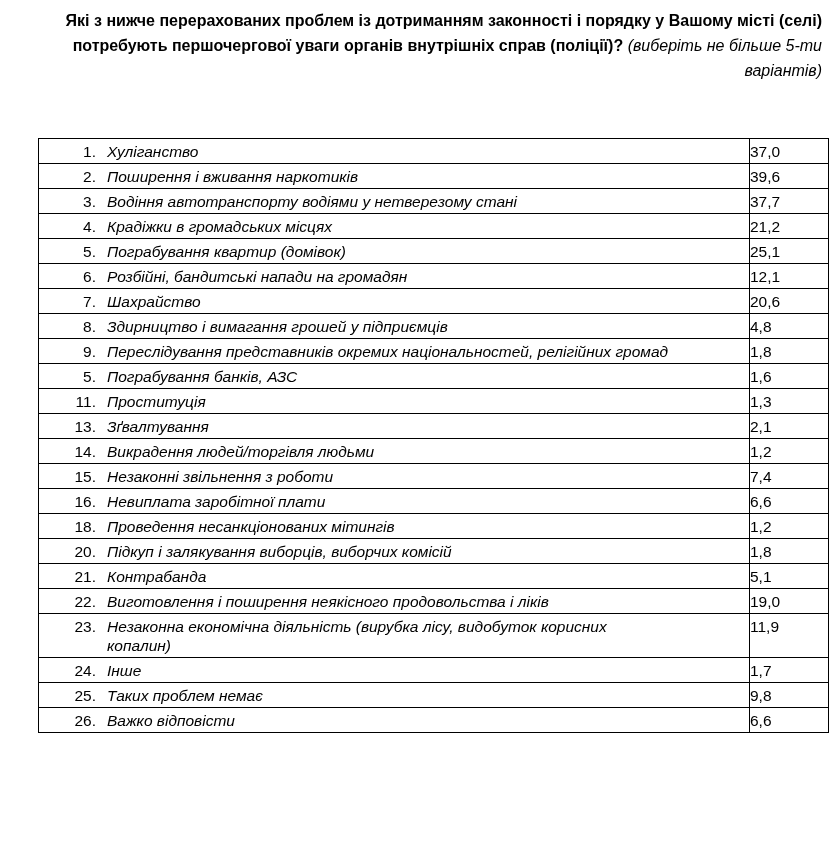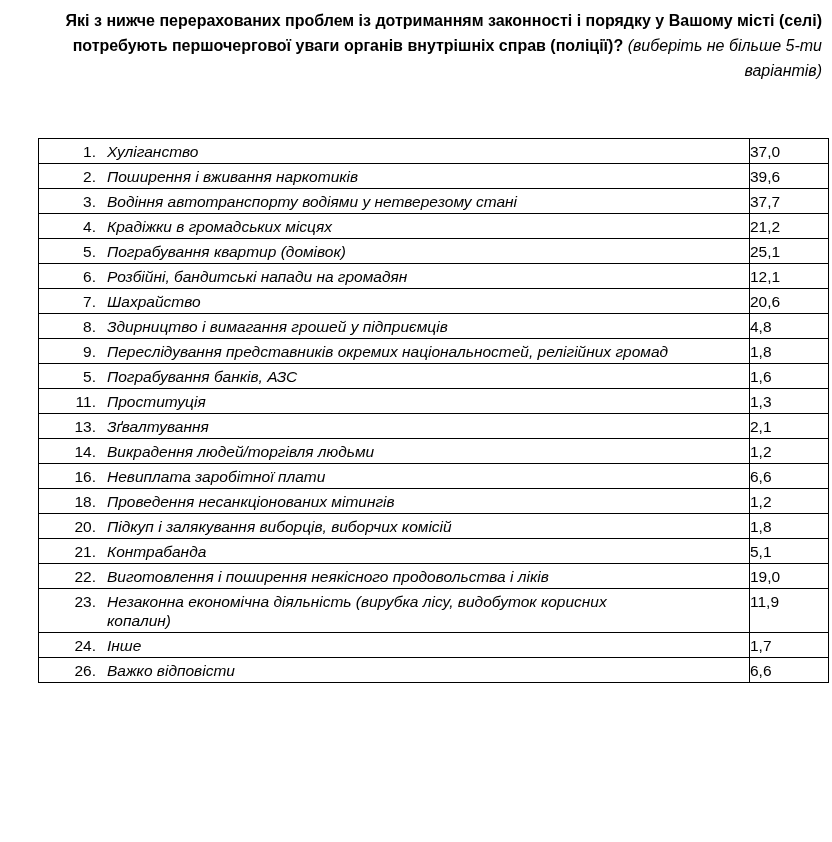--- a/index.html
+++ b/index.html
@@ -191,20 +191,29 @@
   <tr>
     <td class="item-cell">
       <div class="row-inner">
         <span class="num">14</span>
         <span class="label">Викрадення людей/торгівля людьми</span>
       </div>
     </td>
     <td class="value-cell">1,2</td>
   </tr>
 
+  <tr>
+    <td class="item-cell">
+      <div class="row-inner">
+        <span class="num">15</span>
+        <span class="label">Незаконні звільнення з роботи</span>
+      </div>
+    </td>
+    <td class="value-cell">7,4</td>
+  </tr>
 
   <tr>
     <td class="item-cell">
       <div class="row-inner">
         <span class="num">16</span>
         <span class="label">Невиплата заробітної плати</span>
       </div>
     </td>
     <td class="value-cell">6,6</td>
   </tr>
@@ -265,20 +274,29 @@
   <tr>
     <td class="item-cell">
       <div class="row-inner">
         <span class="num">24</span>
         <span class="label">Інше</span>
       </div>
     </td>
     <td class="value-cell">1,7</td>
   </tr>
 
+  <tr>
+    <td class="item-cell">
+      <div class="row-inner">
+        <span class="num">25</span>
+        <span class="label">Таких проблем немає</span>
+      </div>
+    </td>
+    <td class="value-cell">9,8</td>
+  </tr>
 
   <tr>
     <td class="item-cell">
       <div class="row-inner">
         <span class="num">26</span>
         <span class="label">Важко відповісти</span>
       </div>
     </td>
     <td class="value-cell">6,6</td>
   </tr>

